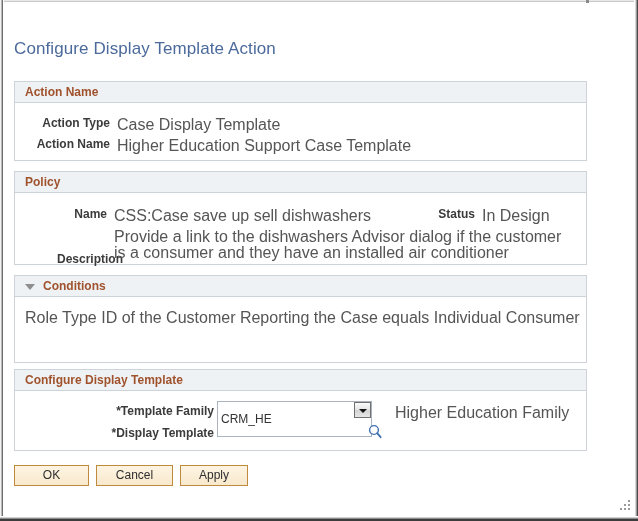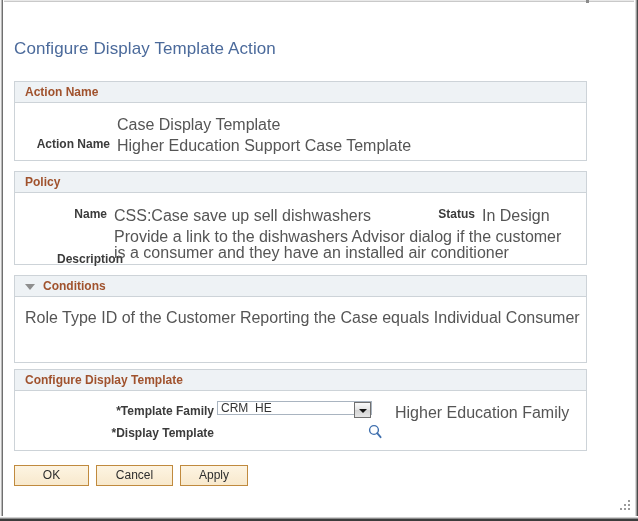--- a/index.html
+++ b/index.html
@@ -187,21 +187,21 @@
   
   .inp {
     position: absolute;
     box-sizing: border-box;
     border: 1px solid #a9b4c0;
     background: #ffffff;
     font-family: "Liberation Sans", sans-serif;
     font-size: 12px;
     color: #333333;
     padding: 0 3px;
-    height: 14px;
+    height: 36px;
     line-height: 16px;
     outline: none;
   }
   .ddl-wrap {
     position: absolute;
   }
   .ddl-btn {
     position: absolute;
     width: 17px;
     height: 16px;
@@ -260,20 +260,21 @@
   <div class="corner-notch"></div>
 
 
   <div class="page-title">Configure Display Template Action</div>
 
   <div class="panel" style="top:81px; height:80px;">
     <div class="panel-head">
       <div class="panel-head-title">Action Name</div>
     </div>
     <div class="panel-body" style="height:57px;">
+      <div class="fld-label" style="left:0; top:13px; width:95px;">Action Type</div>
       <div class="fld-value" style="left:102px; top:13px;">Case Display Template</div>
 
       <div class="fld-label" style="left:0; top:34px; width:95px;">Action Name</div>
       <div class="fld-value" style="left:102px; top:34px;">Higher Education Support Case Template</div>
     </div>
   </div>
 
   <div class="panel" style="top:171px; height:94px;">
     <div class="panel-head">
       <div class="panel-head-title">Policy</div>

